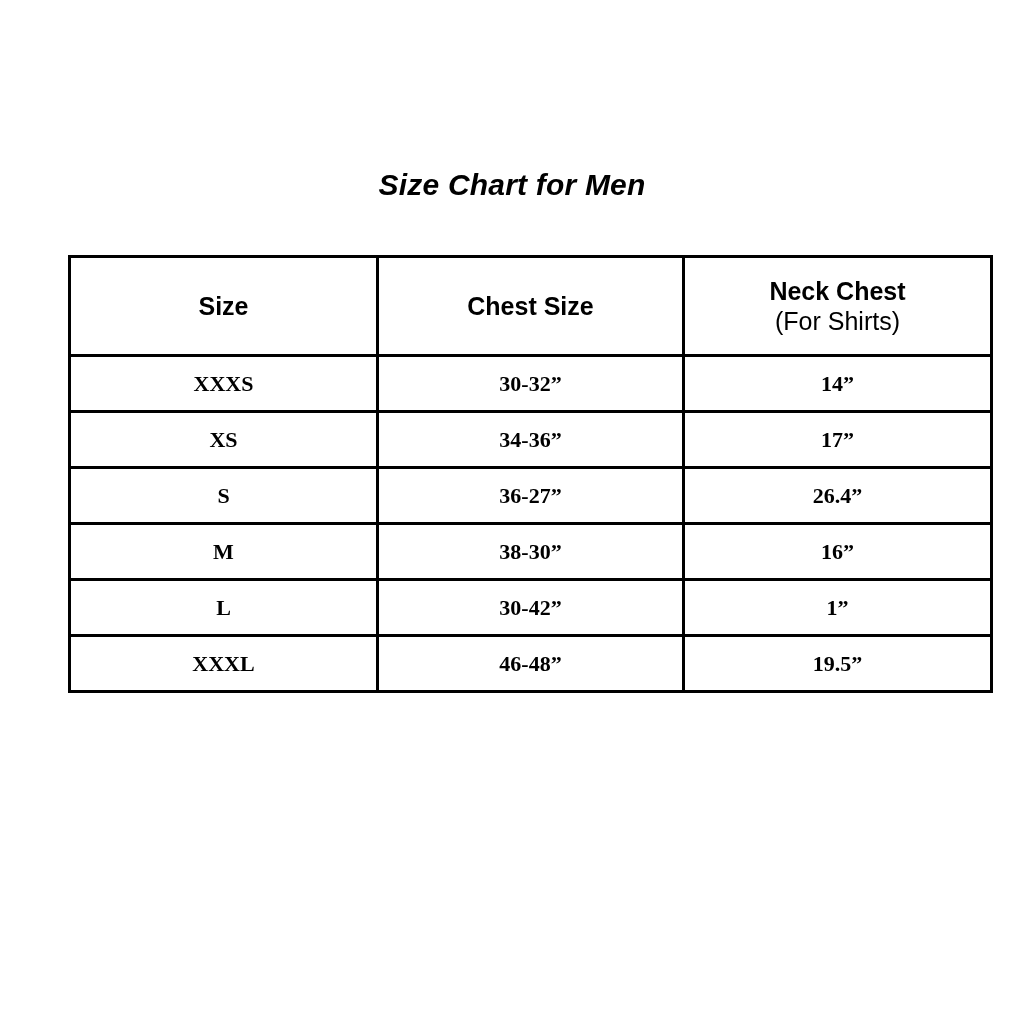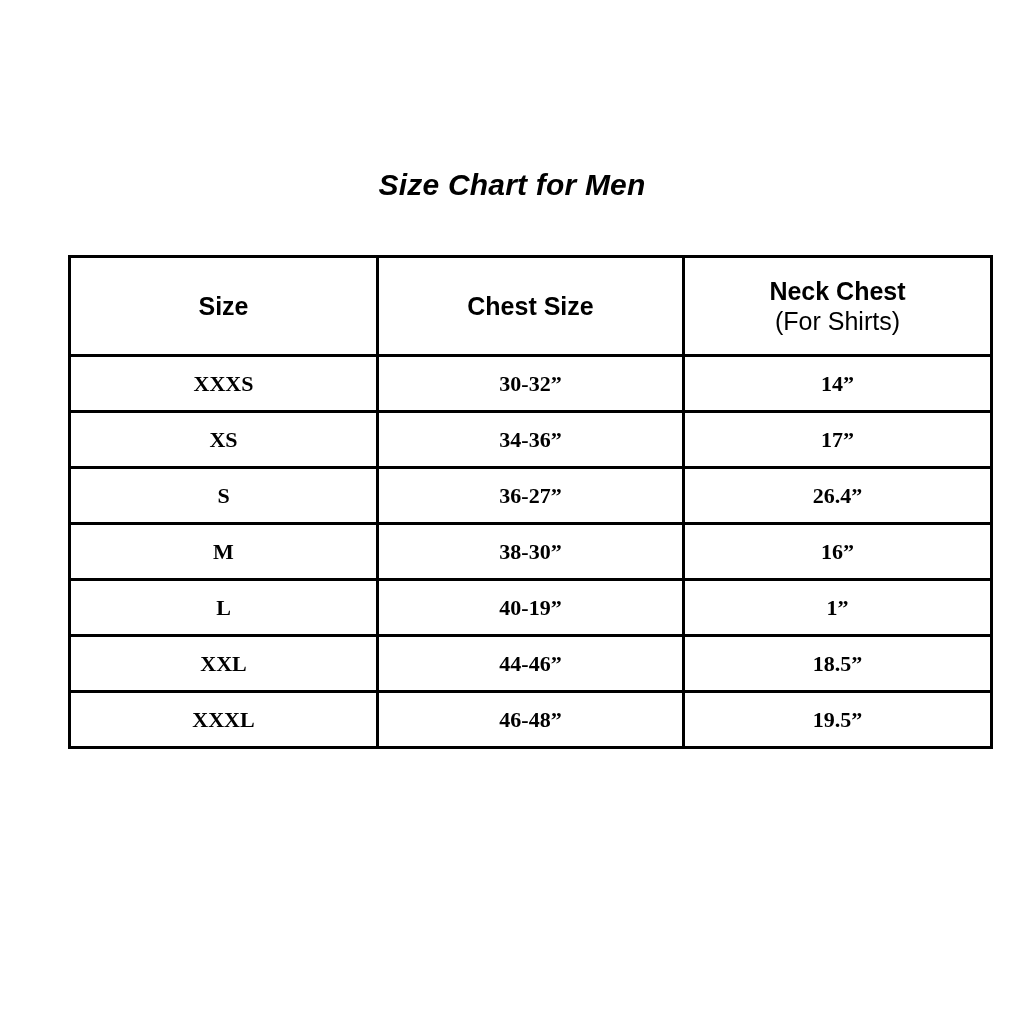--- a/index.html
+++ b/index.html
@@ -117,27 +117,22 @@
         <td>36-27”</td>
         <td>26.4”</td>
       </tr>
       <tr>
         <td class="col-size">M</td>
         <td>38-30”</td>
         <td>16”</td>
       </tr>
       <tr>
         <td class="col-size">L</td>
-        <td>40-19”</td>
+        <td>30-42”</td>
         <td>1”</td>
-      </tr>
-      <tr>
-        <td class="col-size">XXL</td>
-        <td>44-46”</td>
-        <td>18.5”</td>
       </tr>
       <tr>
         <td class="col-size">XXXL</td>
         <td>46-48”</td>
         <td>19.5”</td>
       </tr>
     </tbody>
   </table>
 
 </div>

